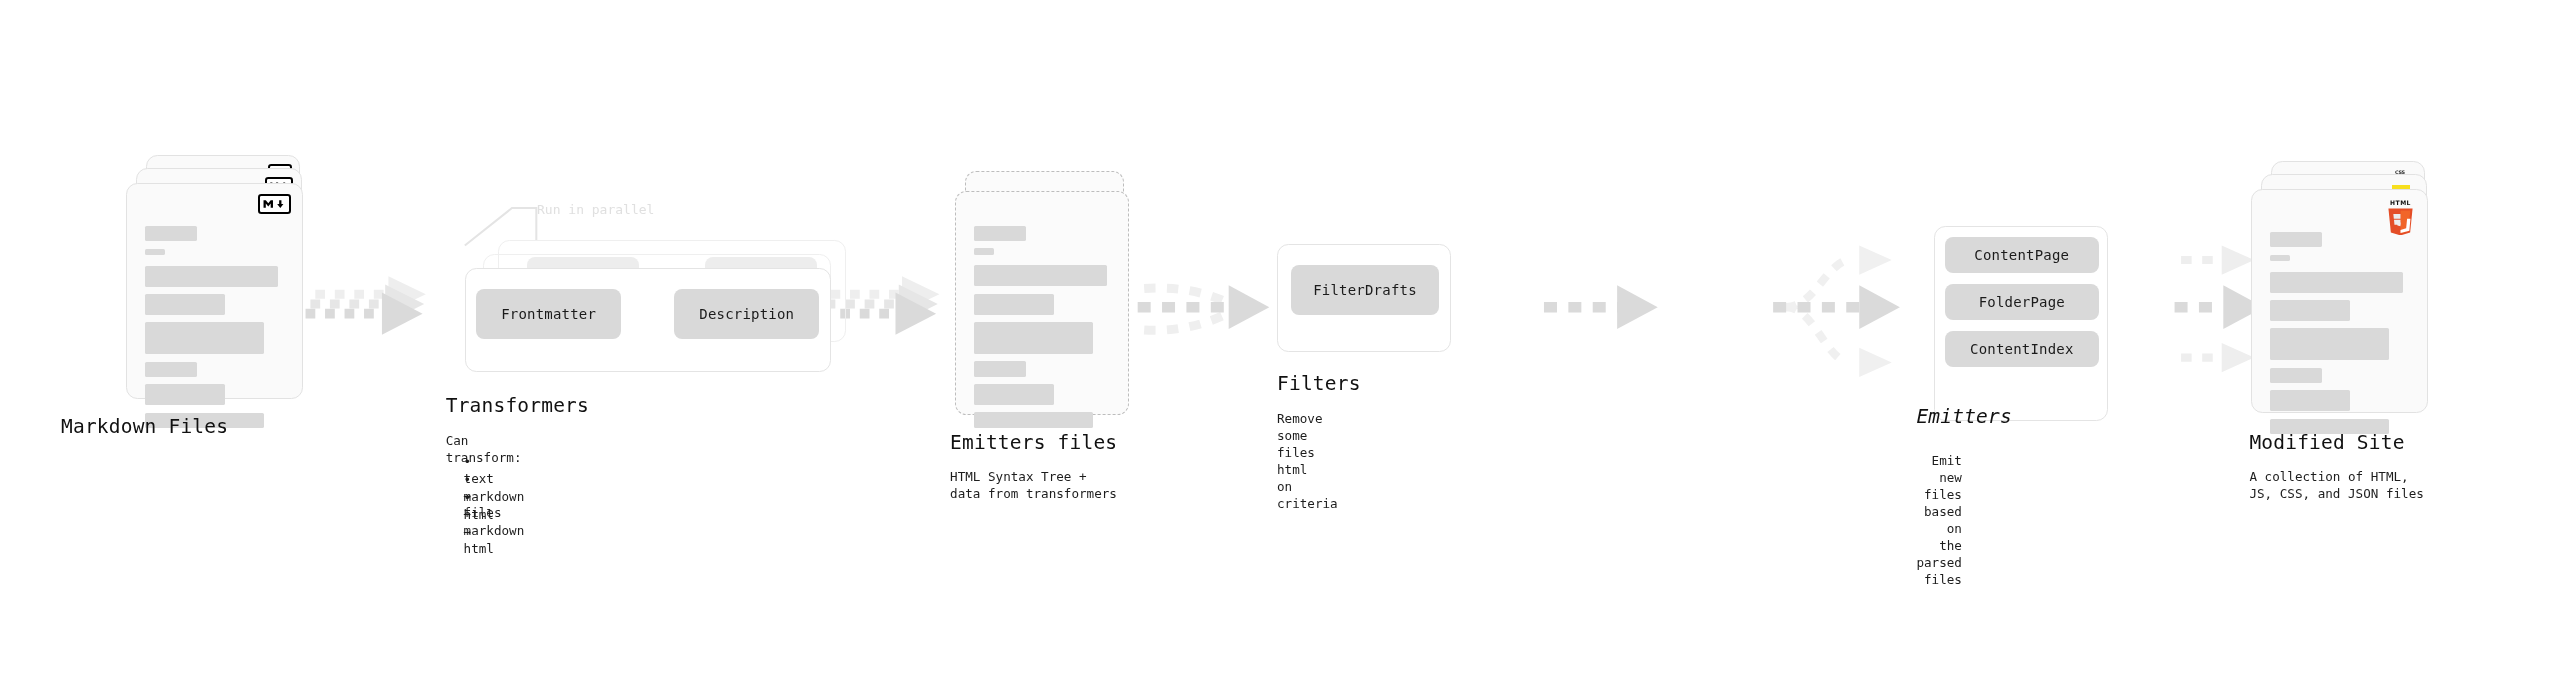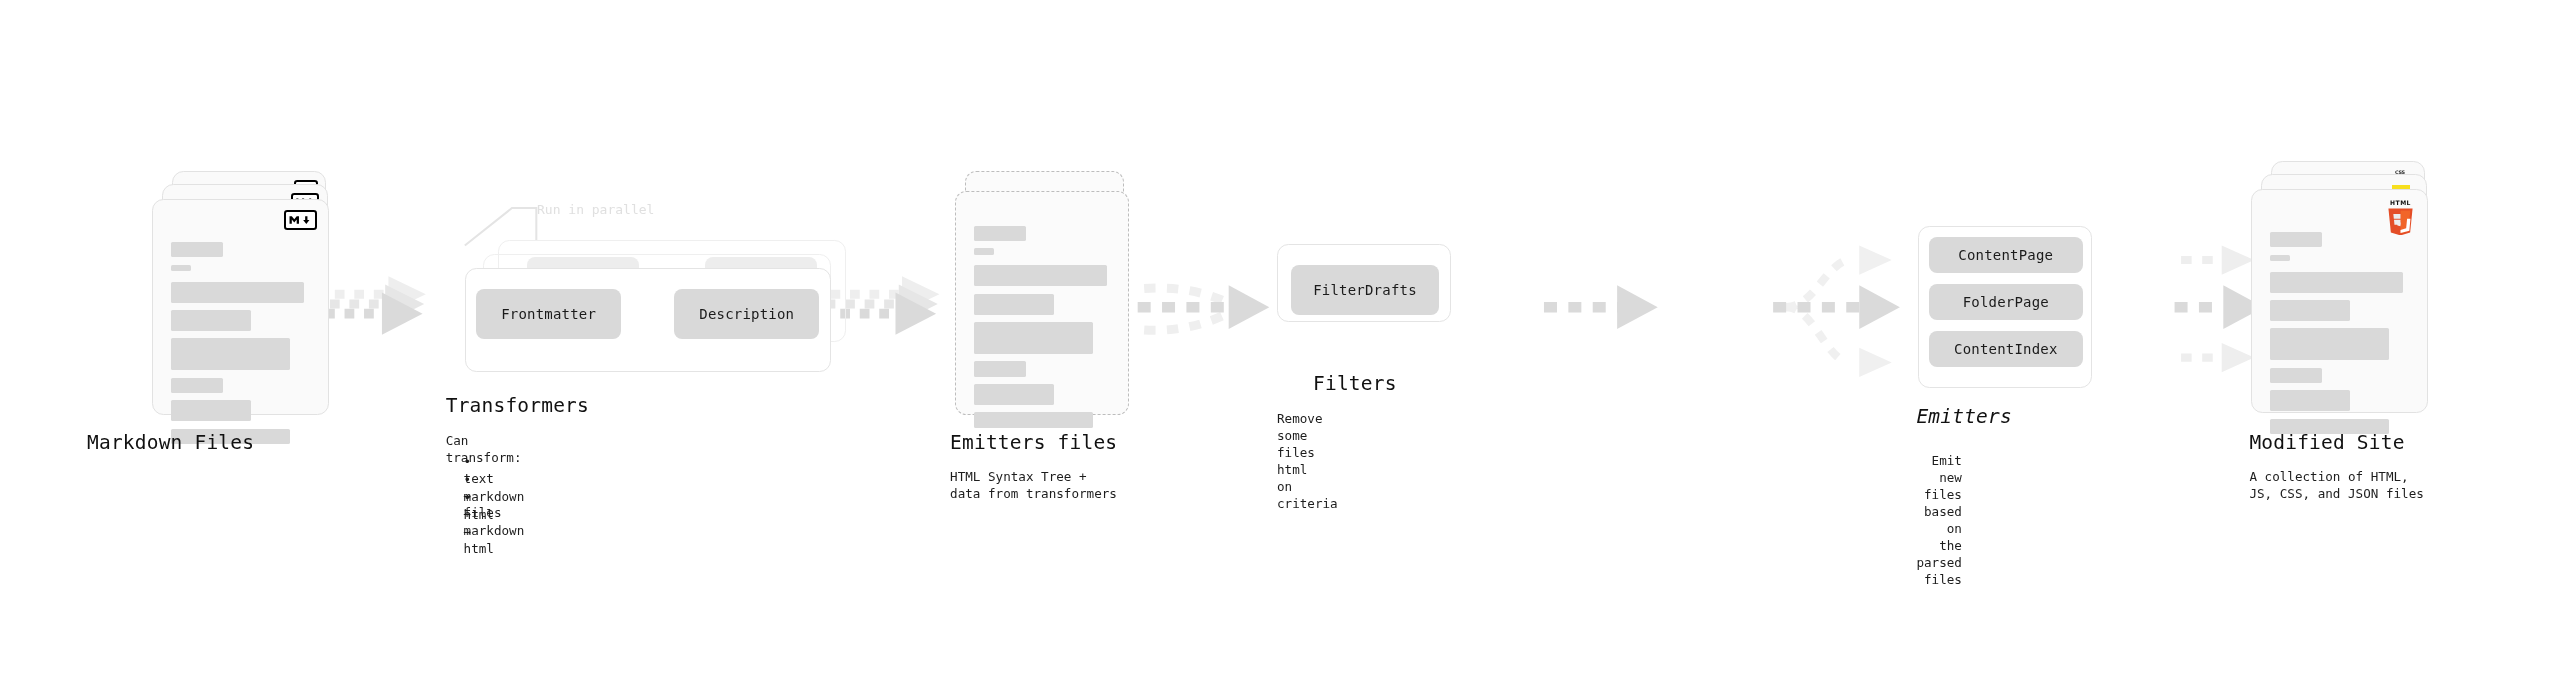--- a/index.html
+++ b/index.html
@@ -223,21 +223,21 @@
     <g>
       <line x1="755" y1="344" x2="800" y2="344" stroke="#eeeeee" stroke-width="3"></line>
       <polygon points="798,338 812,344 798,350" fill="#eeeeee"></polygon>
       <line x1="755" y1="362" x2="800" y2="362" stroke="#e8e8e8" stroke-width="3"></line>
       <polygon points="798,356 812,362 798,368" fill="#e8e8e8"></polygon>
       <line x1="748" y1="380" x2="798" y2="380" stroke="#d5d5d5" stroke-width="3"></line>
       <polygon points="796,374 812,380 796,386" fill="#d5d5d5"></polygon>
     </g>
   </svg>
 
-  <div class="node" style="left:126px; top:171px;margin-left:26px;">
+  <div class="node" style="left:126px; top:155px;">
     <div class="card-stack" style="width:187px; height:244px;">
 
       <div class="card" style="left:19.5px; top:0px; width:154px; height:49px;">
         <div class="md-logo" style="right:6.5px; top:8.1px; width:24.4px; height:15.4px; border-width:2px;">
           <svg viewBox="0 0 32 18" width="18" height="10.6" aria-hidden="true">
             <path d="M2 14V4h3l3.2 4L11.4 4h3v10h-3V8.4L8.2 12.4 5 8.4V14H2z" fill="#000"></path>
             <path d="M22.5 4h3v5h2.6l-4.1 5.2L19.9 9h2.6V4z" fill="#000"></path>
           </svg>
         </div>
       </div>
@@ -315,31 +315,31 @@
           <div class="bar" style="width:119px;height:15.4px;"></div>
         </div>
       </div>
     </div>
     <div class="title" style="left:-4.9px; top:260px;">Emitters files</div>
     <div class="subtitle" style="left:-4.9px; top:297px;">HTML Syntax Tree +
 data from transformers</div>
   </div>
 
   <div class="node" style="left:1277px; top:244px;">
-    <div class="panel" style="left:0px; top:0px; width:174px; height:78px;">
+    <div class="panel" style="left:0px; top:0px; width:174px; height:108px;">
       <div class="chip" style="left:13px; top:19.5px; width:148px; height:50px;">FilterDrafts</div>
     </div>
-    <div class="title" style="left:0px; top:128px;margin-left:36px;">Filters</div>
+    <div class="title" style="left:0px; top:128px;">Filters</div>
     <div class="subtitle" style="left:0px; top:166px;">Remove some files html
 on criteria</div>
   </div>
 
 
   <div class="node" style="left:1918px; top:226px;">
-    <div class="panel" style="left:0px; top:0px; width:174px; height:162px;">
+    <div class="panel" style="left:16px; top:0px; width:174px; height:195px;">
       <div class="chip" style="left:9.8px; top:9.8px; width:154px; height:36px;">ContentPage</div>
       <div class="chip" style="left:9.8px; top:57px; width:154px; height:36px;">FolderPage</div>
       <div class="chip" style="left:9.8px; top:104px; width:154px; height:36px;">ContentIndex</div>
     </div>
     <div class="title" style="left:-1.6px; top:179px;font-style:italic;">Emitters</div>
     <div class="subtitle" style="left:-1.6px; top:226px;text-align:right;">Emit new files based on
 the parsed files</div>
   </div>
 
   <div class="node" style="left:2251px; top:161px;">

